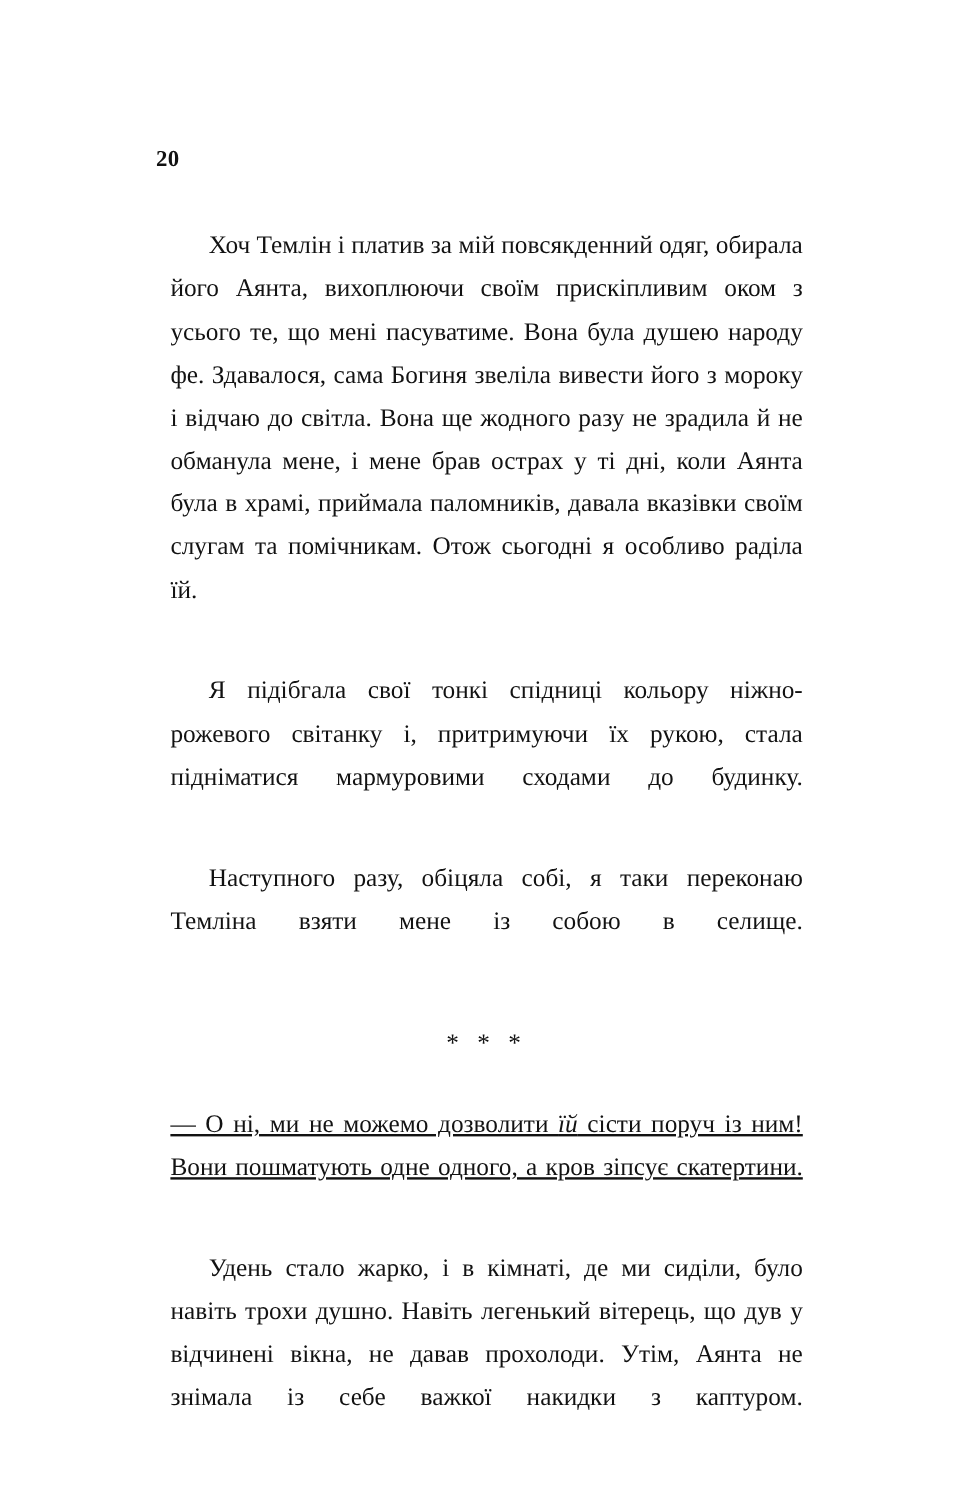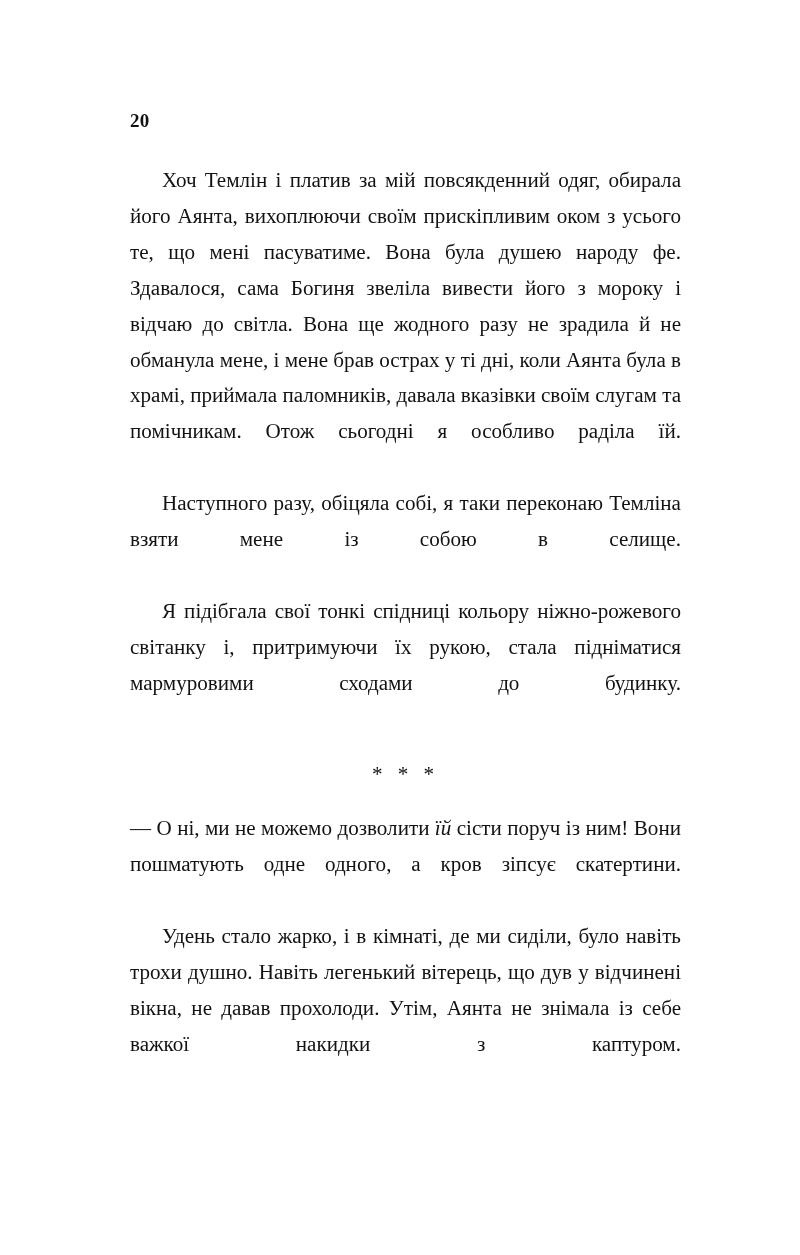--- a/index.html
+++ b/index.html
@@ -11,21 +11,21 @@
     width: 800px;
     height: 1255px;
     position: relative;
     font-family: "Liberation Serif", "DejaVu Serif", serif;
     color: #121212;
     overflow: hidden;
   }
 
   .page {
     position: absolute;
-    left: 0; top: 0;
+    left: 0; top: 12px;
     width: 800px;
     height: 912px;
     background: #ffffff;
   }
 
   .page-number {
     position: absolute;
     left: 130px;
     top: 110px;
     font-size: 19px;
@@ -35,32 +35,33 @@
   }
 
   .text-block {
     position: absolute;
     left: 130px;
     top: 163px;
     width: 551px;
   }
 
   p.para {
-    margin: 0;
+    margin: 12px;
     font-size: 21.1px;
     line-height: 35.9px;
     text-align: justify;
     text-justify: inter-word;
     text-indent: 32px;
     word-spacing: -0.2px;
     hyphens: manual;
   }
 
   p.para.no-indent {
     text-indent: 0;
+    text-decoration: underline;
   }
 
   
   p.para::after {
     content: "";
     display: inline-block;
     width: 100%;
   }
 
   .sep {
@@ -82,23 +83,23 @@
 <body>
 
 <div class="page">
 
   <div class="page-number">20</div>
 
   <div class="text-block">
 
     <p class="para">Хоч Темлін і платив за мій повсякденний одяг, обирала його Аянта, вихоплюючи своїм прискіпливим оком з усього те, що мені пасуватиме. Вона була душею народу фе. Здавалося, сама Богиня звеліла вивести його з мороку і відчаю до світла. Вона ще жодного разу не зрадила й не обманула мене, і мене брав острах у ті дні, коли Аянта була в храмі, приймала паломників, давала вказівки своїм слугам та помічникам. Отож сьогодні я особливо раділа їй.</p>
 
+    <p class="para">Я підібгала свої тонкі спідниці кольору ніжно-рожевого світанку і, притримуючи їх рукою, стала підніматися мармуровими сходами до будинку.</p>
+
     <p class="para">Наступного разу, обіцяла собі, я таки переконаю Темліна взяти мене із собою в селище.</p>
-
-    <p class="para">Я підібгала свої тонкі спідниці кольору ніжно-рожевого світанку і, притримуючи їх рукою, стала підніматися мармуровими сходами до будинку.</p>
 
     <div class="sep">* * *</div>
 
     <p class="para no-indent"><span>— О ні, ми не можемо дозволити </span><em class="it">їй</em><span> сісти поруч із ним! Вони пошматують одне одного, а кров зіпсує скатертини.</span></p>
 
 
     <p class="para">Удень стало жарко, і в кімнаті, де ми сиділи, було навіть трохи душно. Навіть легенький вітерець, що дув у відчинені вікна, не давав прохолоди. Утім, Аянта не знімала із себе важкої накидки з каптуром.</p>
 
   </div>
 

